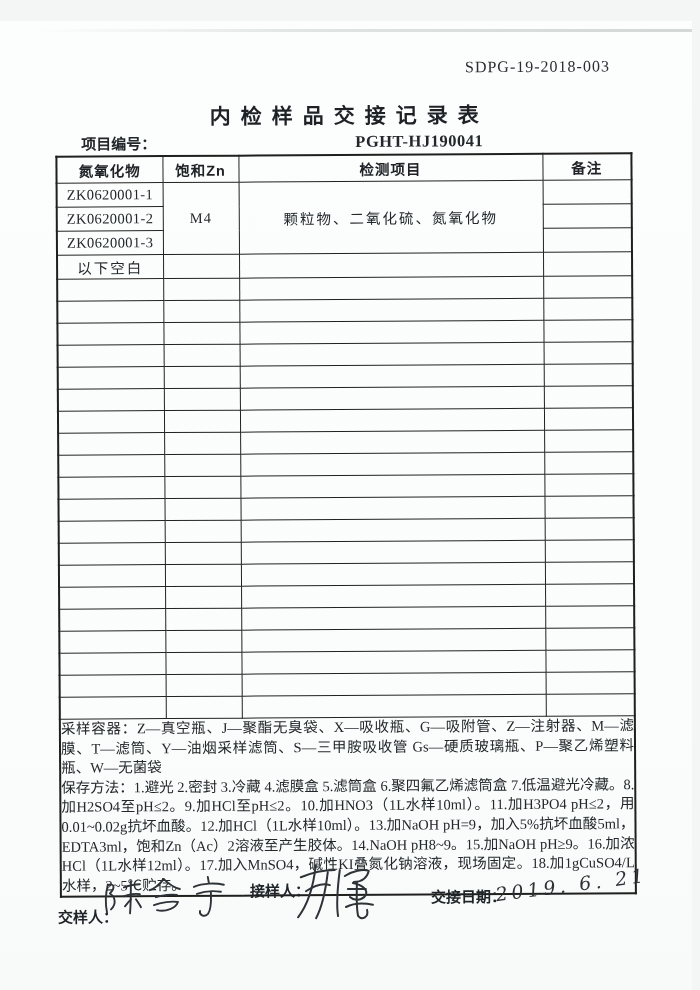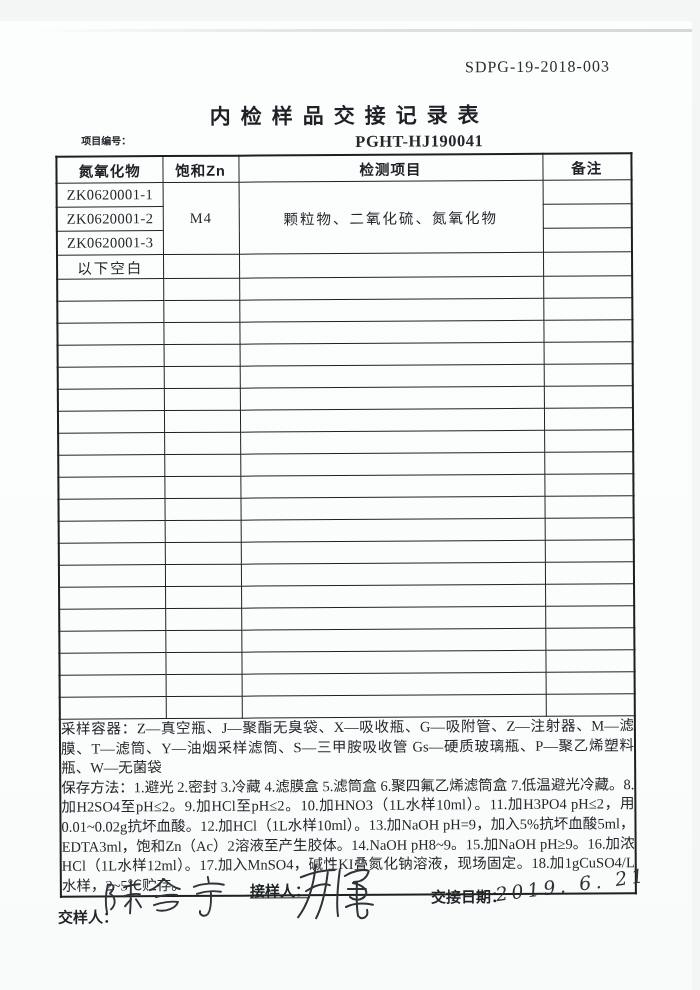--- a/index.html
+++ b/index.html
@@ -36,21 +36,21 @@
   .doc-title{
     position:absolute;top:78px;left:0;width:100%;
     text-align:center;
     font-family:"Liberation Sans", sans-serif;
     font-weight:bold;font-size:21px;letter-spacing:10px;text-indent:10px;
     color:#1e2226;
   }
   .project-label{
     position:absolute;top:110px;left:83px;
     font-family:Liberation Serif, serif;
-    font-weight:bold;font-size:10px;color:#23272b;
+    font-weight:bold;font-size:15px;color:#23272b;
   }
   .project-number{
     position:absolute;top:111px;left:357px;
     font-family:"Liberation Serif", serif;
     font-weight:600;font-size:16.5px;letter-spacing:.5px;color:#23272b;text-align:center;
   }
   table.record{
     position:absolute;top:133px;left:57px;
     width:575px;border-collapse:collapse;table-layout:fixed;
     border:2.4px solid #1f1f1d;
@@ -84,21 +84,21 @@
   .notes-line{margin:0;text-align:justify;}
   .sign-row{
     position:absolute;top:856px;left:0;width:100%;height:70px;
   }
   .sign-label{
     font-family:"Liberation Sans", sans-serif;
     font-weight:bold;font-size:15px;color:#1f2428;
     white-space:nowrap;
   }
   .sig-deliverer{position:absolute;left:55px;top:27px;}
-  .sig-receiver{position:absolute;left:247px;top:2px;text-decoration:underline;}
+  .sig-receiver{position:absolute;left:247px;top:2px;}
   .sig-date{position:absolute;left:428px;top:9px;}
   .sig-ink{position:absolute;pointer-events:none;}
   .ink-deliverer{left:97px;top:-6px;}
   .ink-receiver{left:288px;top:-16px;}
   .date-hand{
     position:absolute;left:492px;top:-2px;
     font-family:"DejaVu Serif", serif;
     font-style:italic;font-size:19px;letter-spacing:4px;
     color:#2c3136;
     transform:rotate(-7deg);

